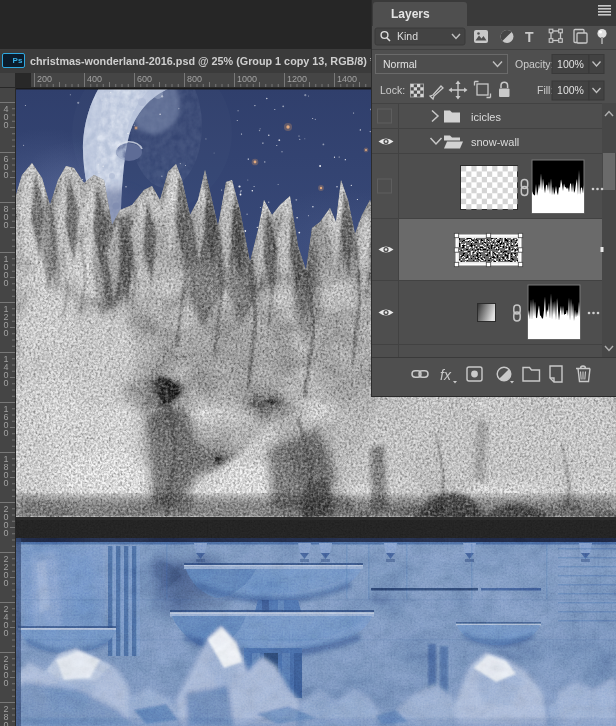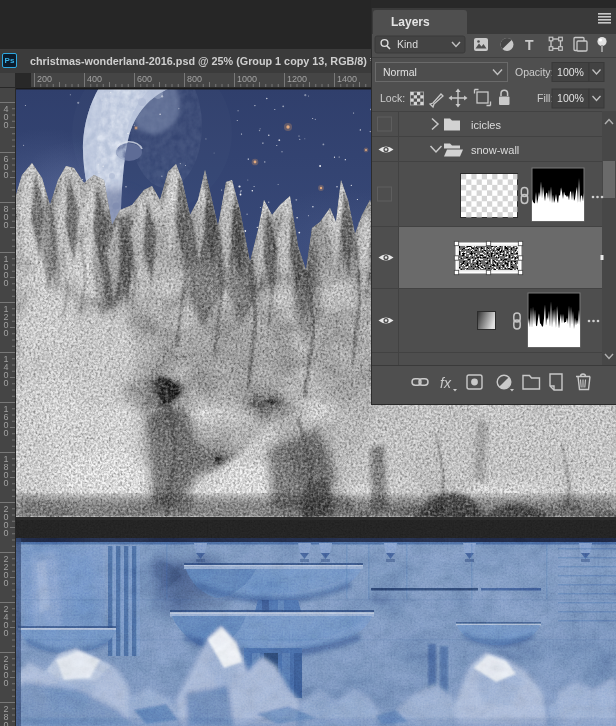--- a/index.html
+++ b/index.html
@@ -2,24 +2,24 @@
 <html><head>
 <meta charset="utf-8">
 <style>
   html,body{margin:0;padding:0;width:616px;height:726px;overflow:hidden;background:#282828;
     font-family:"Liberation Sans",sans-serif;}
   #root{position:absolute;left:0;top:0;width:616px;height:726px;}
   .abs{position:absolute;}
   #pasteboard{left:0;top:0;width:371px;height:50px;background:#262626;}
   #tabbar{left:0;top:49px;width:371px;height:24px;background:#3b3b3b;}
   #psicon{left:2px;top:52.5px;width:13px;height:13px;background:#0b1c2c;border:1.5px solid #2ea8e0;border-radius:2px;
-     color:#38b2e8;font-size:8px;font-weight:bold;text-align:center;line-height:13px;}
+     color:#38b2e8;font-size:8px;font-weight:bold;text-align:center;line-height:13px;padding-left:8px;}
   #title{left:30px;top:50px;width:345px;height:23px;color:#cfcfcf;font-size:10.8px;font-weight:bold;line-height:23px;white-space:nowrap;}
   #canvasart{left:16px;top:88px;width:600px;height:638px;}
-  #panel{left:371px;top:8px;width:245px;height:397px;}
+  #panel{left:371px;top:0;width:245px;height:397px;}
 </style>
 </head>
 <body>
 <div id="root">
   <div class="abs" id="canvasart"><svg width="600" height="638" viewBox="0 0 600 638">
         <defs>
 <linearGradient id="skyg" x1="0" y1="0" x2="0" y2="1">
  <stop offset="0" stop-color="#303f6c"></stop>
             <stop offset="0.5" stop-color="#374877"></stop>
             <stop offset="1" stop-color="#425388"></stop>

